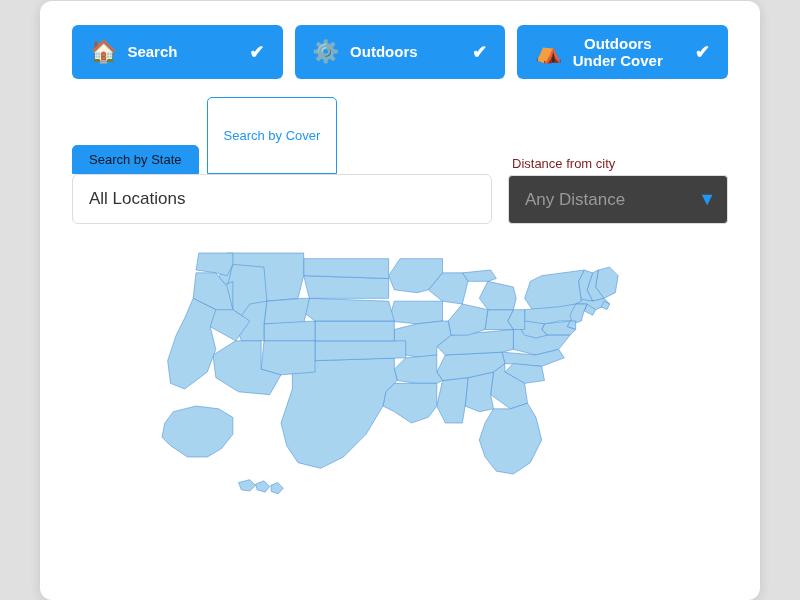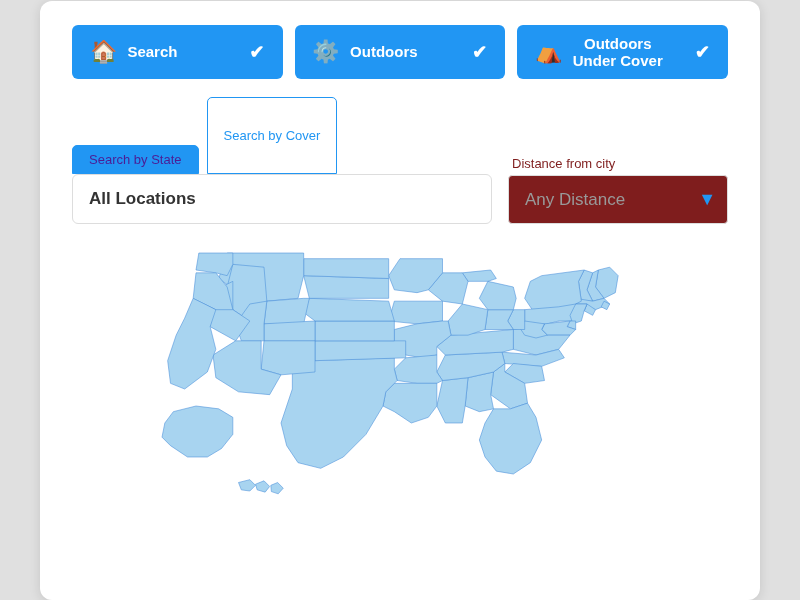--- a/index.html
+++ b/index.html
@@ -83,33 +83,32 @@
       border: 1.5px solid #2196f3;
       color: #2196f3;
       border-radius: 5px 5px 0 0;
       padding: 6px 16px;
       font-size: 13px;
       cursor: pointer;
       font-weight: 500;
     }
     .tab-btn.active {
       background: #2196f3;
-      color: #4c1d95;
+      color: #0f172a;
       margin-top: 48px;
     }
     .search-input-box {
       border: 1.5px solid #ddd;
       border-radius: 6px;
       padding: 14px 16px;
       font-size: 17px;
       color: #333;
       width: 100%;
       outline: none;
       background: #fff;
-      font-weight: bold;
     }
     .distance-section {
       display: flex;
       flex-direction: column;
       min-width: 220px;
     }
     .distance-label {
       font-size: 13px;
       color: #7f1d1d;
       margin-bottom: 4px;
@@ -118,21 +117,21 @@
     .distance-select-wrapper {
       position: relative;
     }
     .distance-select-wrapper select {
       width: 100%;
       border: 1.5px solid #ddd;
       border-radius: 4px;
       padding: 14px 40px 14px 16px;
       font-size: 17px;
       color: #999;
-      background: #7f1d1d;
+      background: #404040;
       appearance: none;
       outline: none;
       cursor: pointer;
     }
     .distance-select-wrapper .chevron {
       position: absolute;
       right: 12px;
       top: 50%;
       transform: translateY(-50%);
       color: #2196f3;

